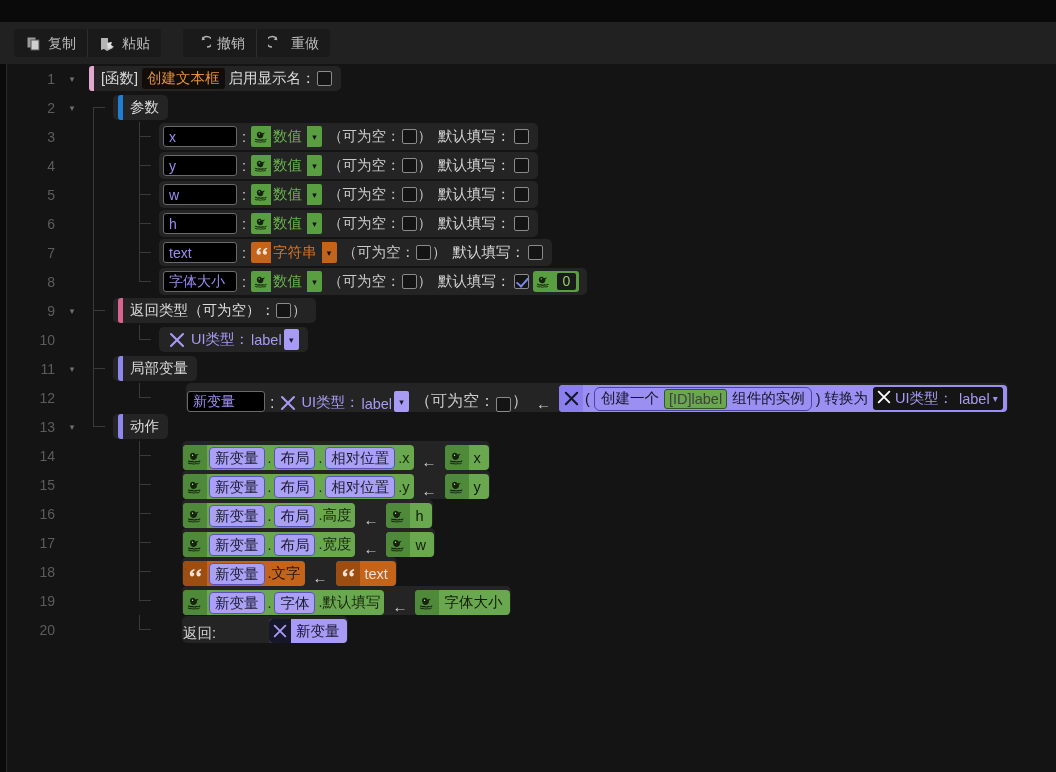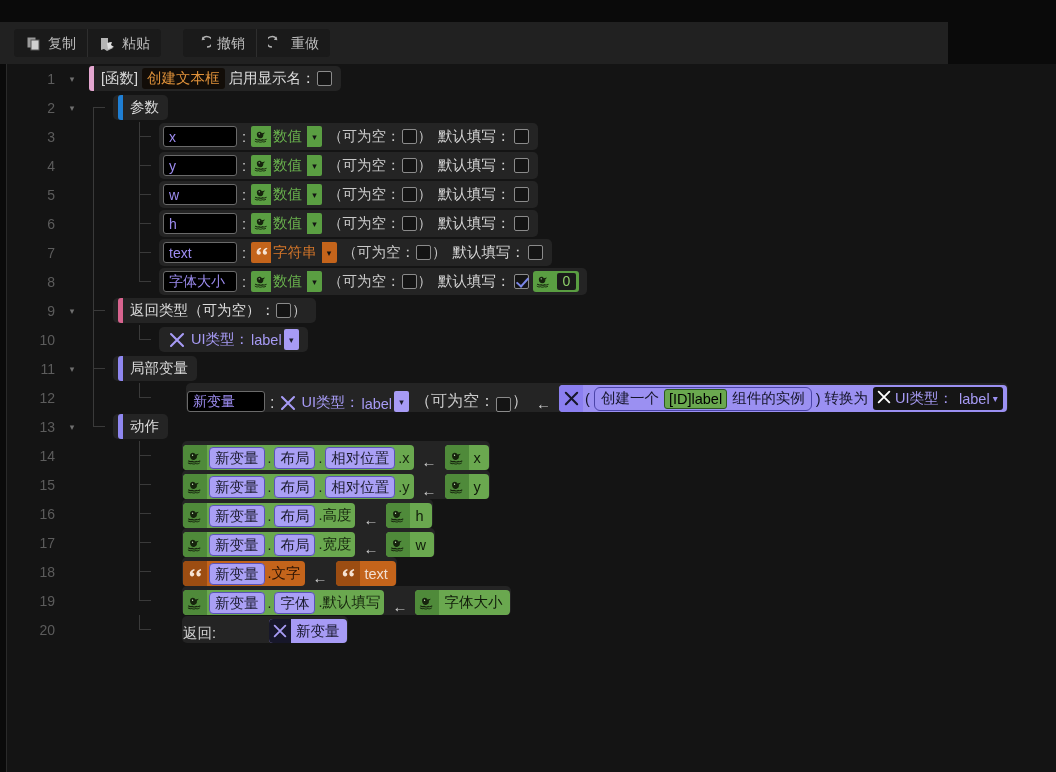--- a/index.html
+++ b/index.html
@@ -7,21 +7,21 @@
     margin: 0; padding: 0;
     width: 1056px; height: 772px;
     background: #080808;
     font-family: "Liberation Sans", "DejaVu Sans", sans-serif;
     overflow: hidden;
   }
   #app { position: relative; width: 1056px; height: 772px; background: #0a0a0a; }
 
   
   .toolbar {
-    position: absolute; left: 0; top: 22px; width: 948px; height: 42px;
+    position: absolute; left: 0; top: 22px; width: 1056px; height: 42px;
     background: #212121;
     display: flex; align-items: center; gap: 22px;
     padding-left: 14px;
   }
   .tb-group { display: flex; align-items: center; background: #1a1a1a; border-radius: 4px; overflow: hidden; }
   .tb-btn {
     display: flex; align-items: center; gap: 6px;
     height: 28px; padding: 0 11px;
     color: #bdbdbd; font-size: 14px; line-height: 28px;
     background: #1a1a1a; cursor: default; white-space: nowrap;
@@ -184,21 +184,21 @@
     display: inline-flex; align-items: center; height: 27px;
     background: #9b90f2; border-radius: 4px; padding: 0 4px 0 0; overflow: hidden;
   }
   .castwrap .xic { width: 24px; height: 27px; display: flex; align-items: center; justify-content: center; background: #8b7ff0; }
   .castwrap .ptxt { color: #15152a; padding: 0 2px; font-size: 14.5px; }
   .grp {
     display: inline-flex; align-items: center;
     border: 1px solid #4b44a8; border-radius: 6px; padding: 1px 4px; margin: 0 2px;
   }
   .idchip {
-    background: #6aa84f; color: #000000; border: 1px solid #2d5a1f;
+    background: #6aa84f; color: #404040; border: 1px solid #2d5a1f;
     border-radius: 3px; padding: 1px 4px; margin: 0 3px; font-size: 14.5px;
   }
   .uitype-dark {
     display: inline-flex; align-items: center; height: 23px;
     background: #151515; border-radius: 3px; padding: 0 2px 0 3px; margin-left: 3px;
   }
   .uitype-dark .nm { color: #a79bf5; font-size: 14.5px; padding: 0 3px; }
   .uitype-dark .dd { color: #9b90f2; font-size: 10px; padding-right: 3px; }
 
   .retlbl { color: #d5d5d5; font-size: 14.5px; padding-right: 5px; }

